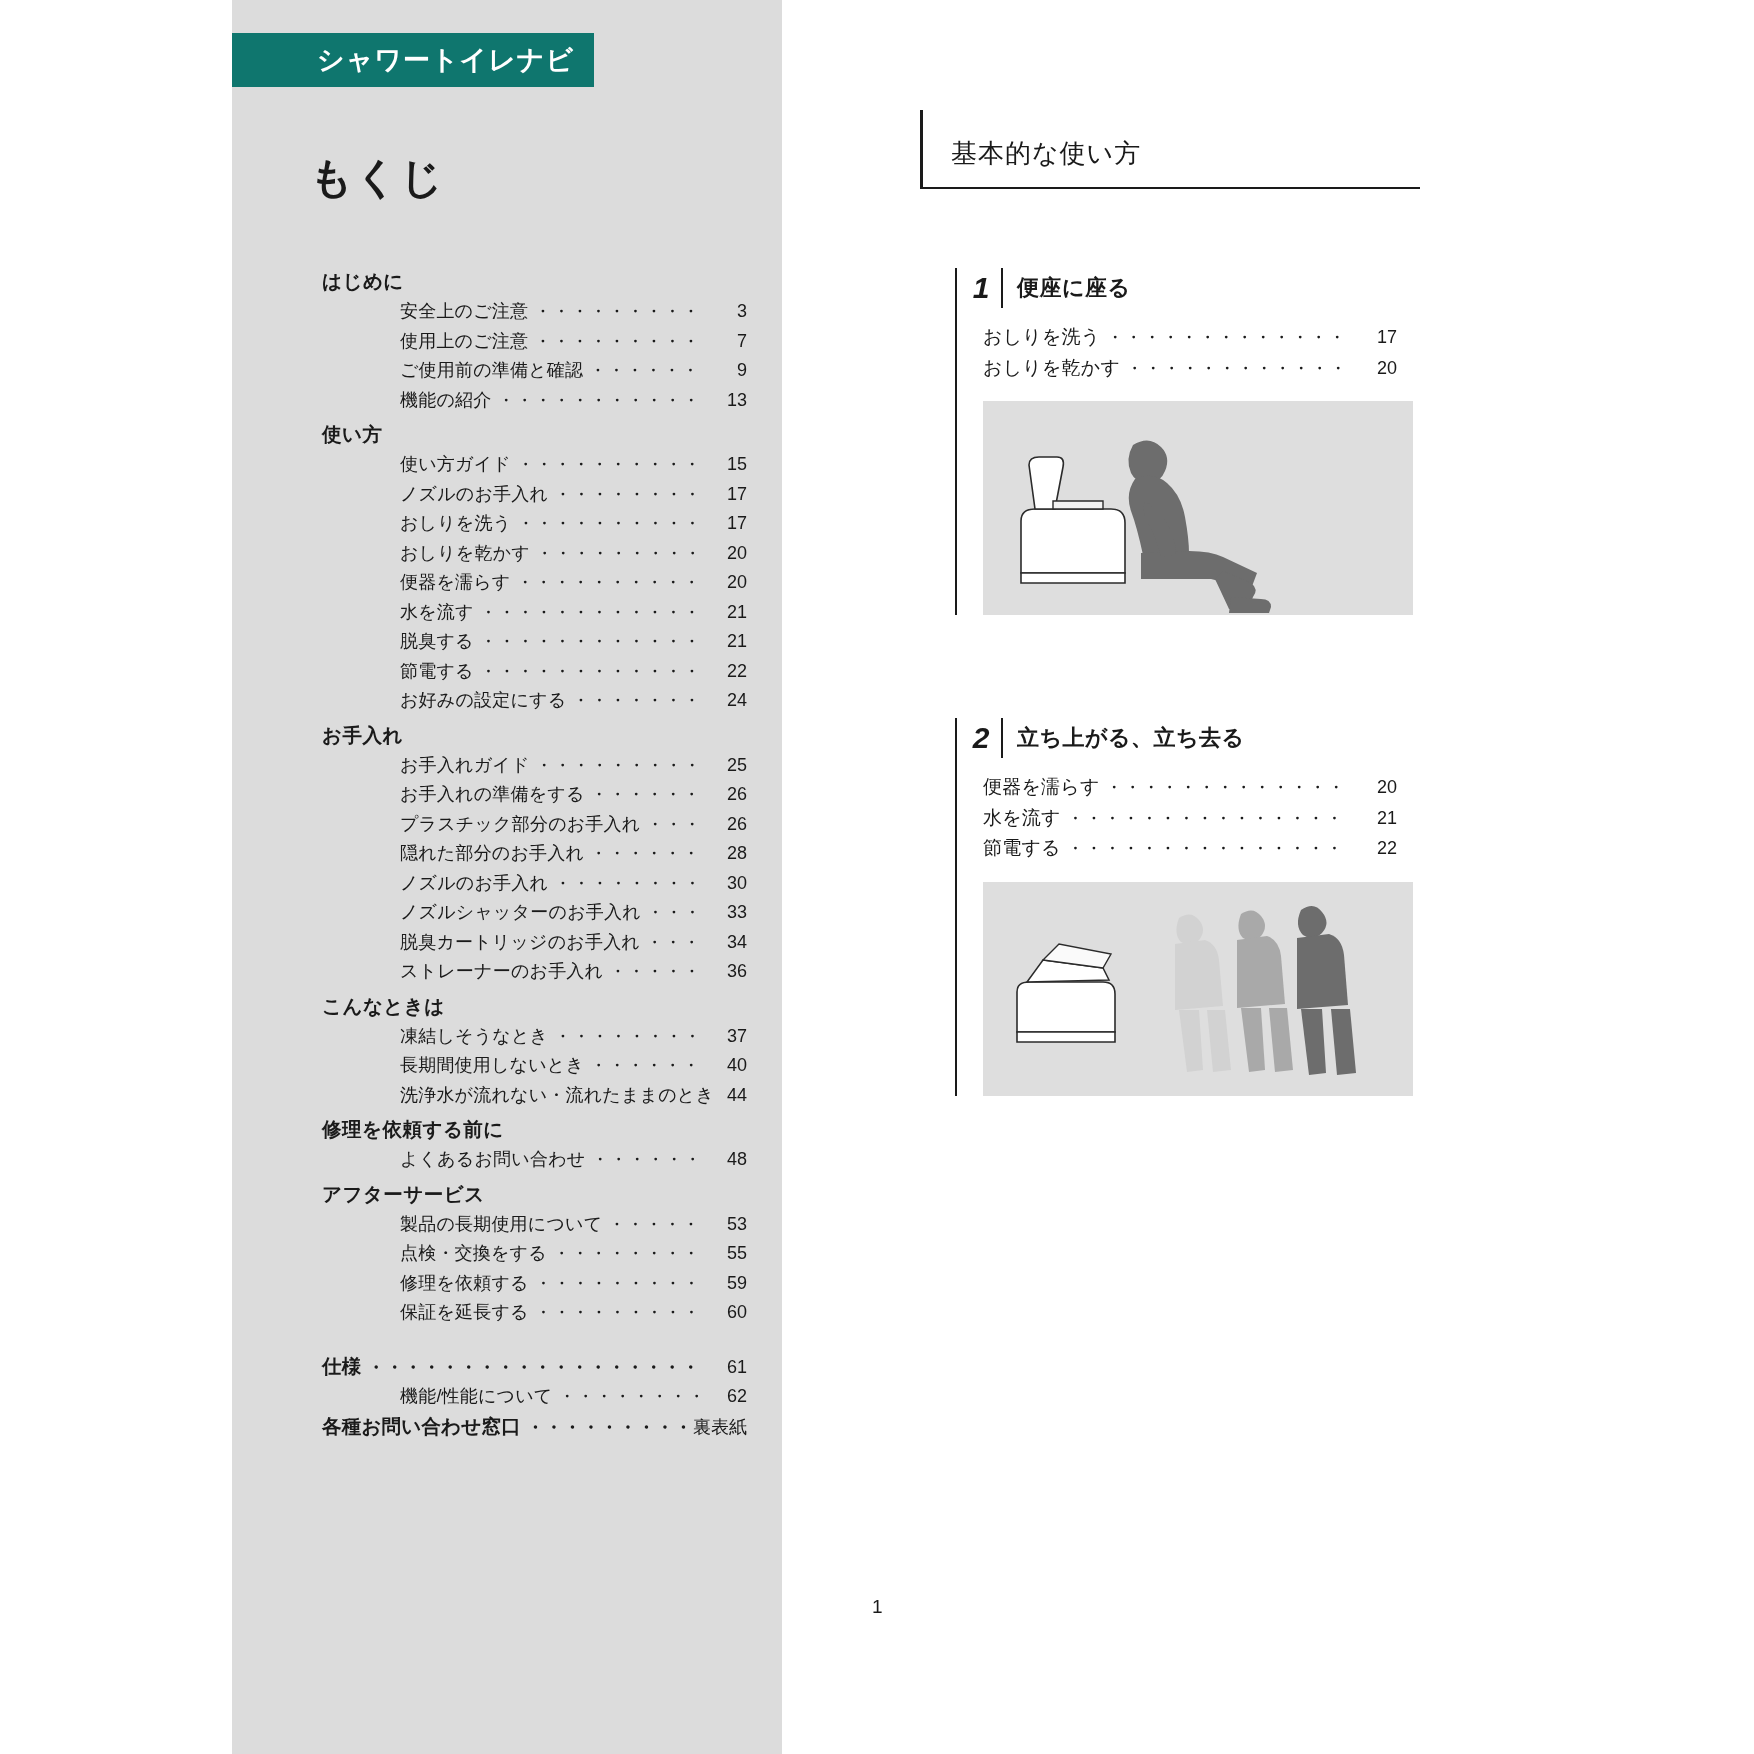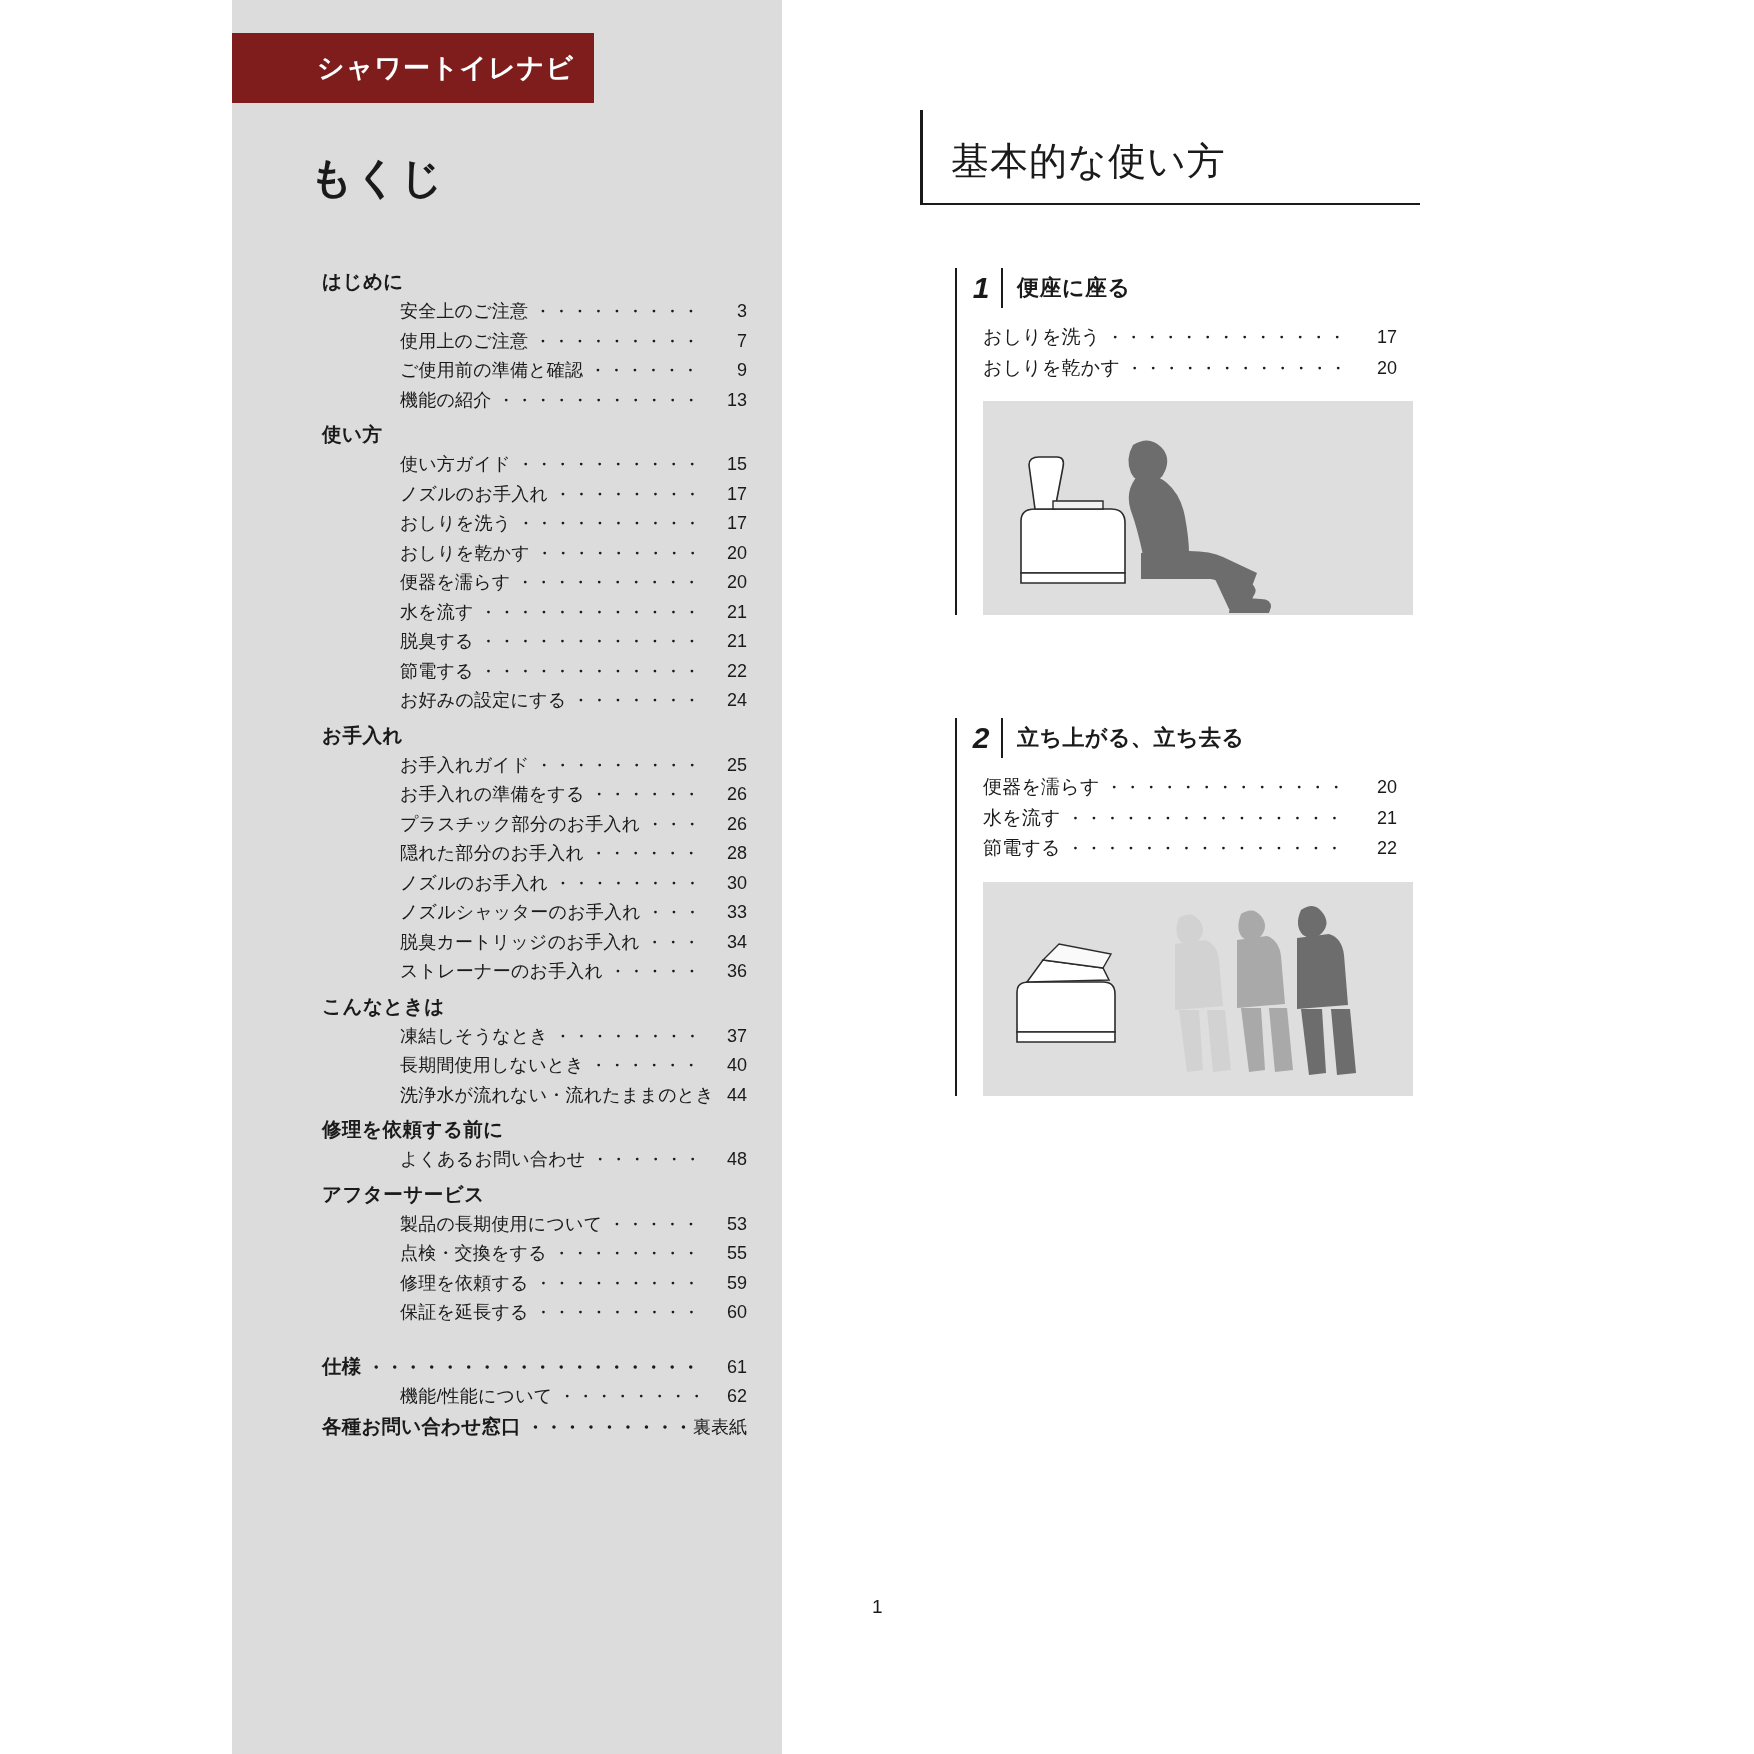--- a/index.html
+++ b/index.html
@@ -20,22 +20,22 @@
     position: absolute;
     left: 232px; top: 0;
     width: 550px; height: 1754px;
     background: #dcdcdc;
   }
 
   
   .nav-tab {
     position: absolute;
     left: 232px; top: 33px;
-    width: 362px; height: 70px;
-    background: #7f1d1d;
+    width: 362px; height: 54px;
+    background: #0f766e;
     display: flex;
     align-items: center;
   }
   .nav-tab-label {
     color: #ffffff;
     font-size: 27px;
     font-weight: bold;
     letter-spacing: 1px;
     margin-left: 85px;
   }
@@ -101,21 +101,21 @@
 
   .toc-spacer { height: 24px; }
 
   
   .sec-head-wrap {
     position: absolute;
     left: 920px; top: 110px;
     width: 500px;
   }
   .sec-head {
-    font-size: 38px;
+    font-size: 26px;
     letter-spacing: 1px;
     padding: 26px 0 16px 28px;
     border-left: 3px solid #1a1a1a;
     border-bottom: 2px solid #1a1a1a;
   }
 
   
   .step {
     position: absolute;
     left: 955px;

